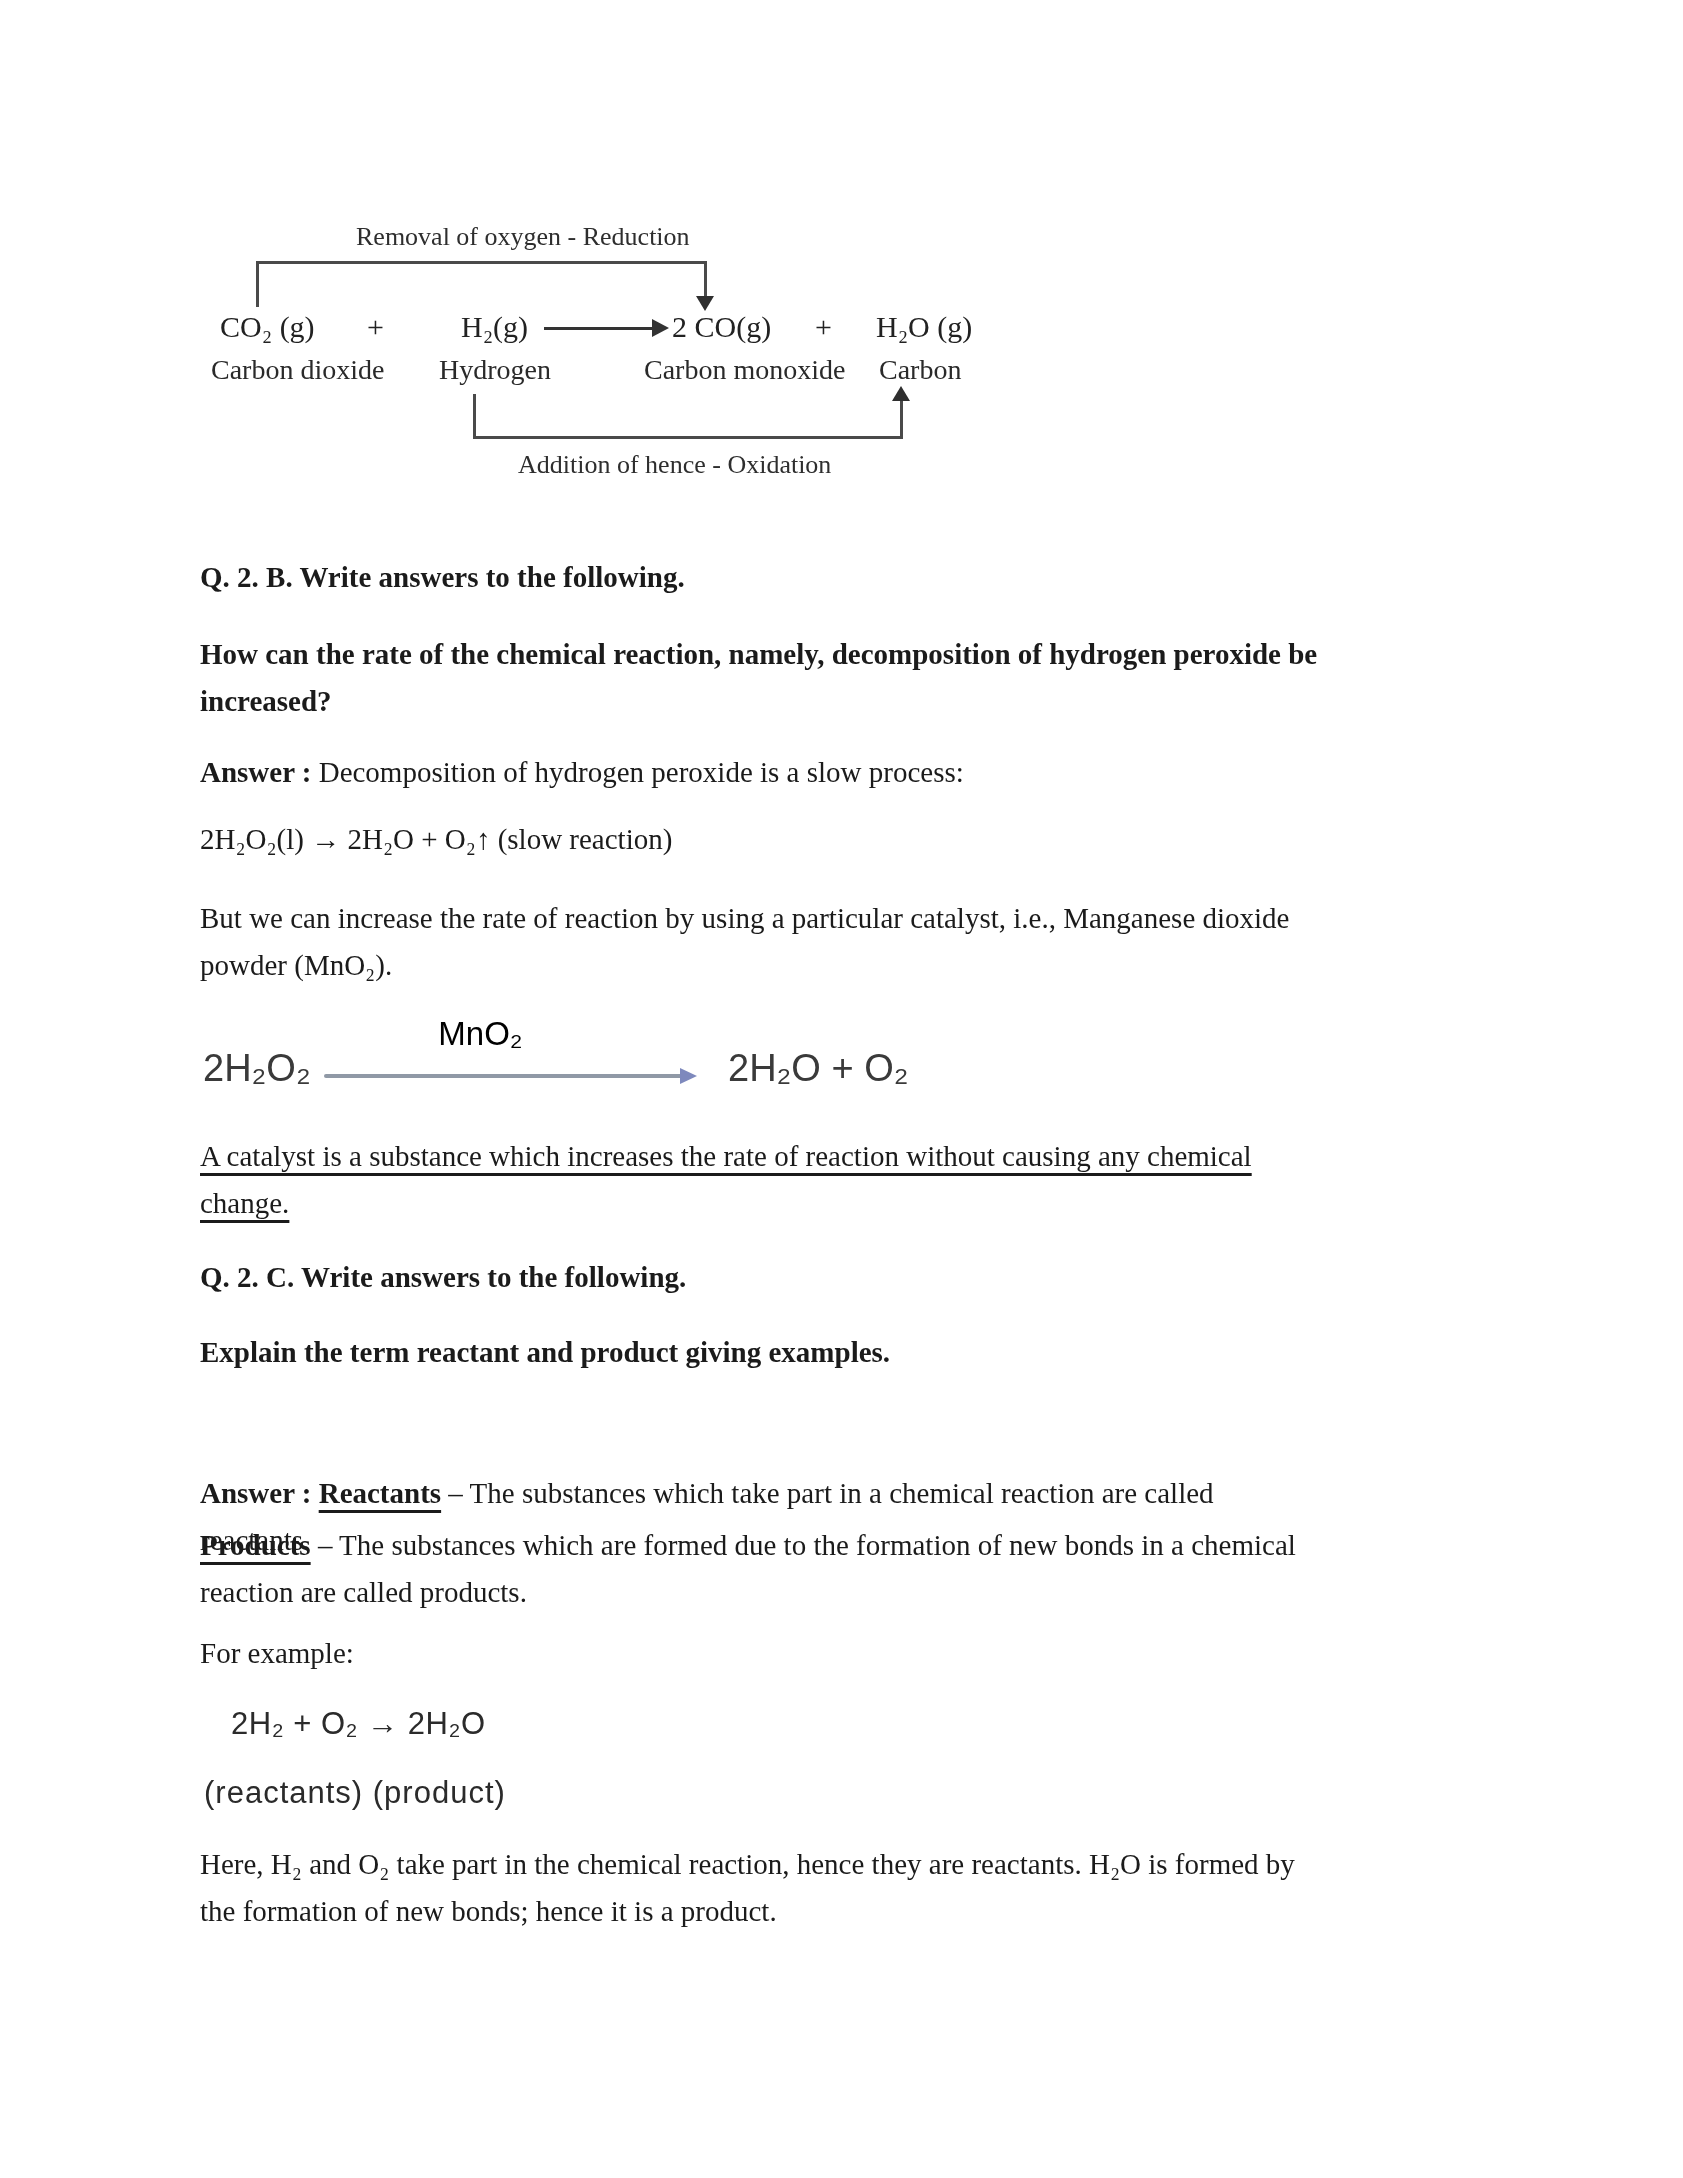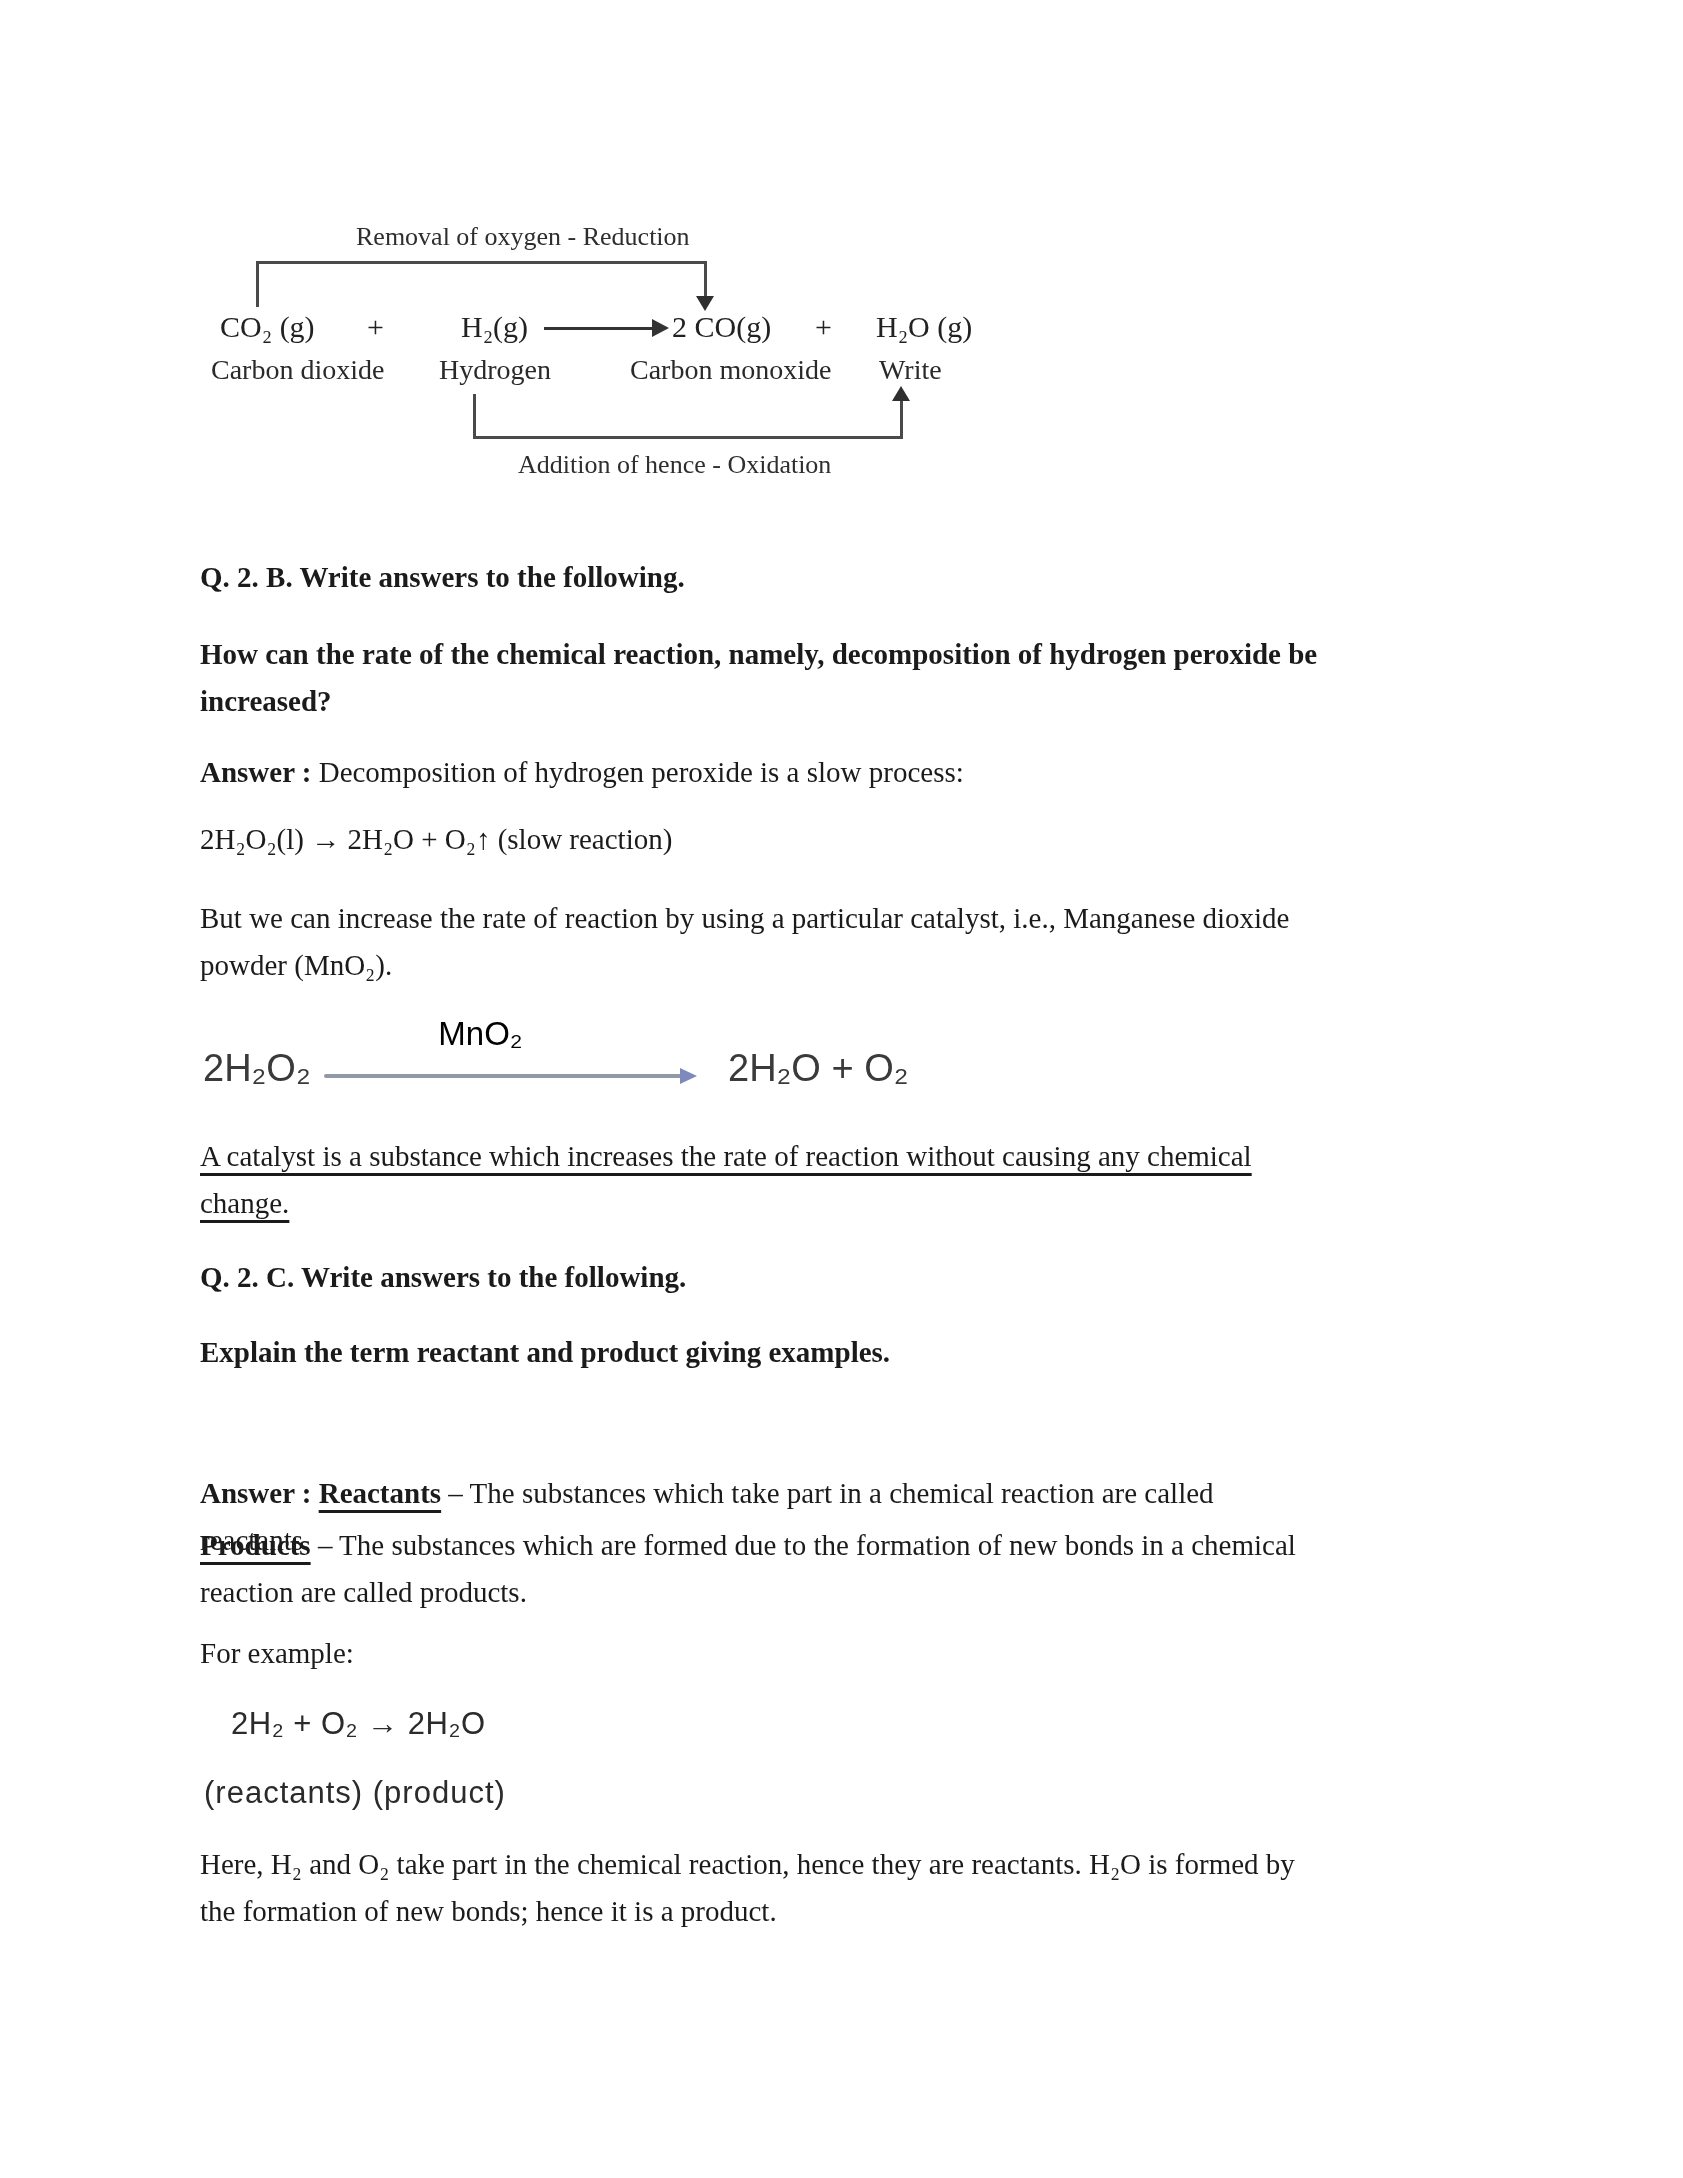--- a/index.html
+++ b/index.html
@@ -60,22 +60,22 @@
     <div class="dg-eq" style="left:367px;">+</div>
     <div class="dg-eq" style="left:461px;">H₂(g)</div>
     <div class="dline" style="left:544px;top:327px;width:111px;height:3px;background:#333;"></div>
     <div class="arrowhead-right" style="left:652px;top:319px;"></div>
     <div class="dg-eq" style="left:672px;">2 CO(g)</div>
     <div class="dg-eq" style="left:815px;">+</div>
     <div class="dg-eq" style="left:876px;">H₂O (g)</div>
 
     <div class="dg-name" style="left:211px;">Carbon dioxide</div>
     <div class="dg-name" style="left:439px;">Hydrogen</div>
-    <div class="dg-name" style="left:630px;">Carbon monoxide</div>
-    <div class="dg-name" style="left:879px;">Write</div>
+    <div class="dg-name" style="left:644px;">Carbon monoxide</div>
+    <div class="dg-name" style="left:879px;">Carbon</div>
 
     <div class="dline" style="left:473px;top:394px;width:3px;height:44px;"></div>
     <div class="dline" style="left:473px;top:436px;width:430px;height:3px;"></div>
     <div class="dline" style="left:900px;top:400px;width:3px;height:38px;"></div>
     <div class="arrowhead-up" style="left:892px;top:386px;"></div>
     <div class="dg-label" style="left:518px;top:450px;">Addition of hence - Oxidation</div>
   </div>
 
   <div class="blk b" style="top:554px;">Q. 2. B. Write answers to the following.</div>
 

